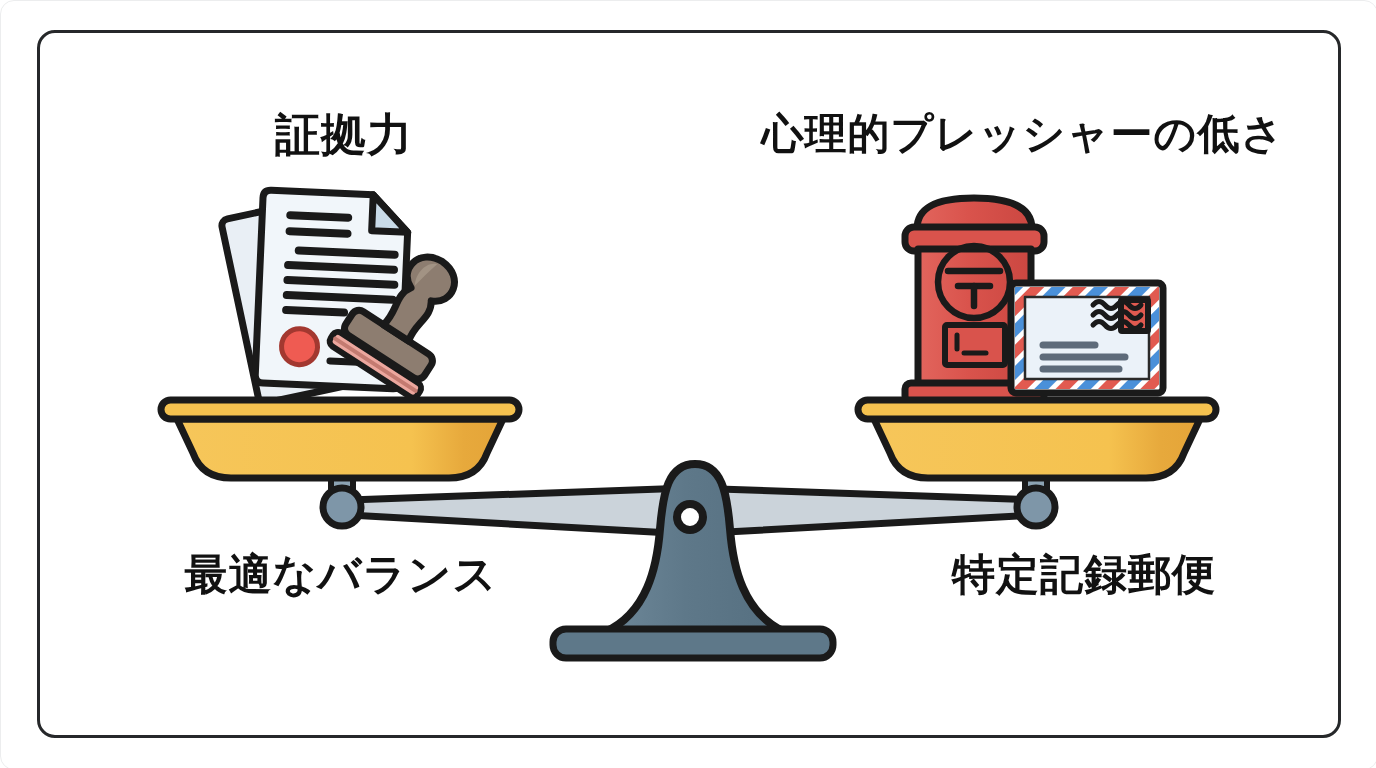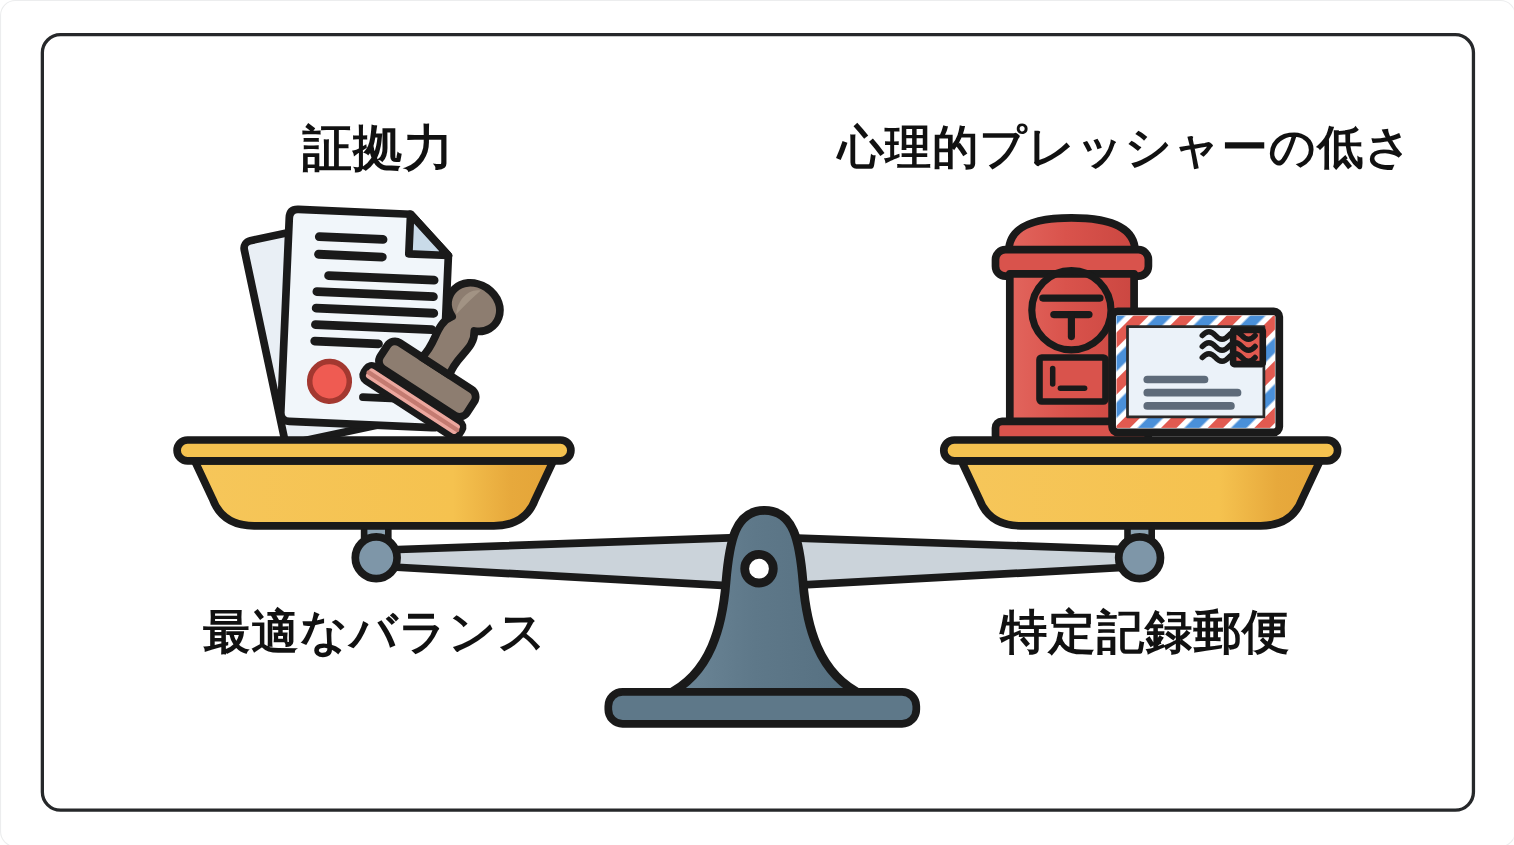--- a/index.html
+++ b/index.html
@@ -25,21 +25,21 @@
     transform:translate(-50%,-50%);
     font-weight:900;
     color:#111;
     white-space:nowrap;
     letter-spacing:1px;
   }
   .lab-evidence{left:343px;top:134px;font-size:45px;}
   .lab-pressure{left:1022px;top:133px;font-size:42px;}
   .lab-balance{left:685px;top:423px;font-size:41px;}
   .lab-left-method{left:340px;top:574px;font-size:43px;}
-  .lab-right-method{left:1040px;top:574px;font-size:43px;}
+  .lab-right-method{left:1083px;top:574px;font-size:43px;}
 </style>
 </head>
 <body>
 
 <div class="canvas">
 
   <div class="slide-border"></div>
 
   <svg class="scale-svg" viewBox="0 0 1376 768" stroke-linejoin="round" stroke-linecap="round">
     <defs>

